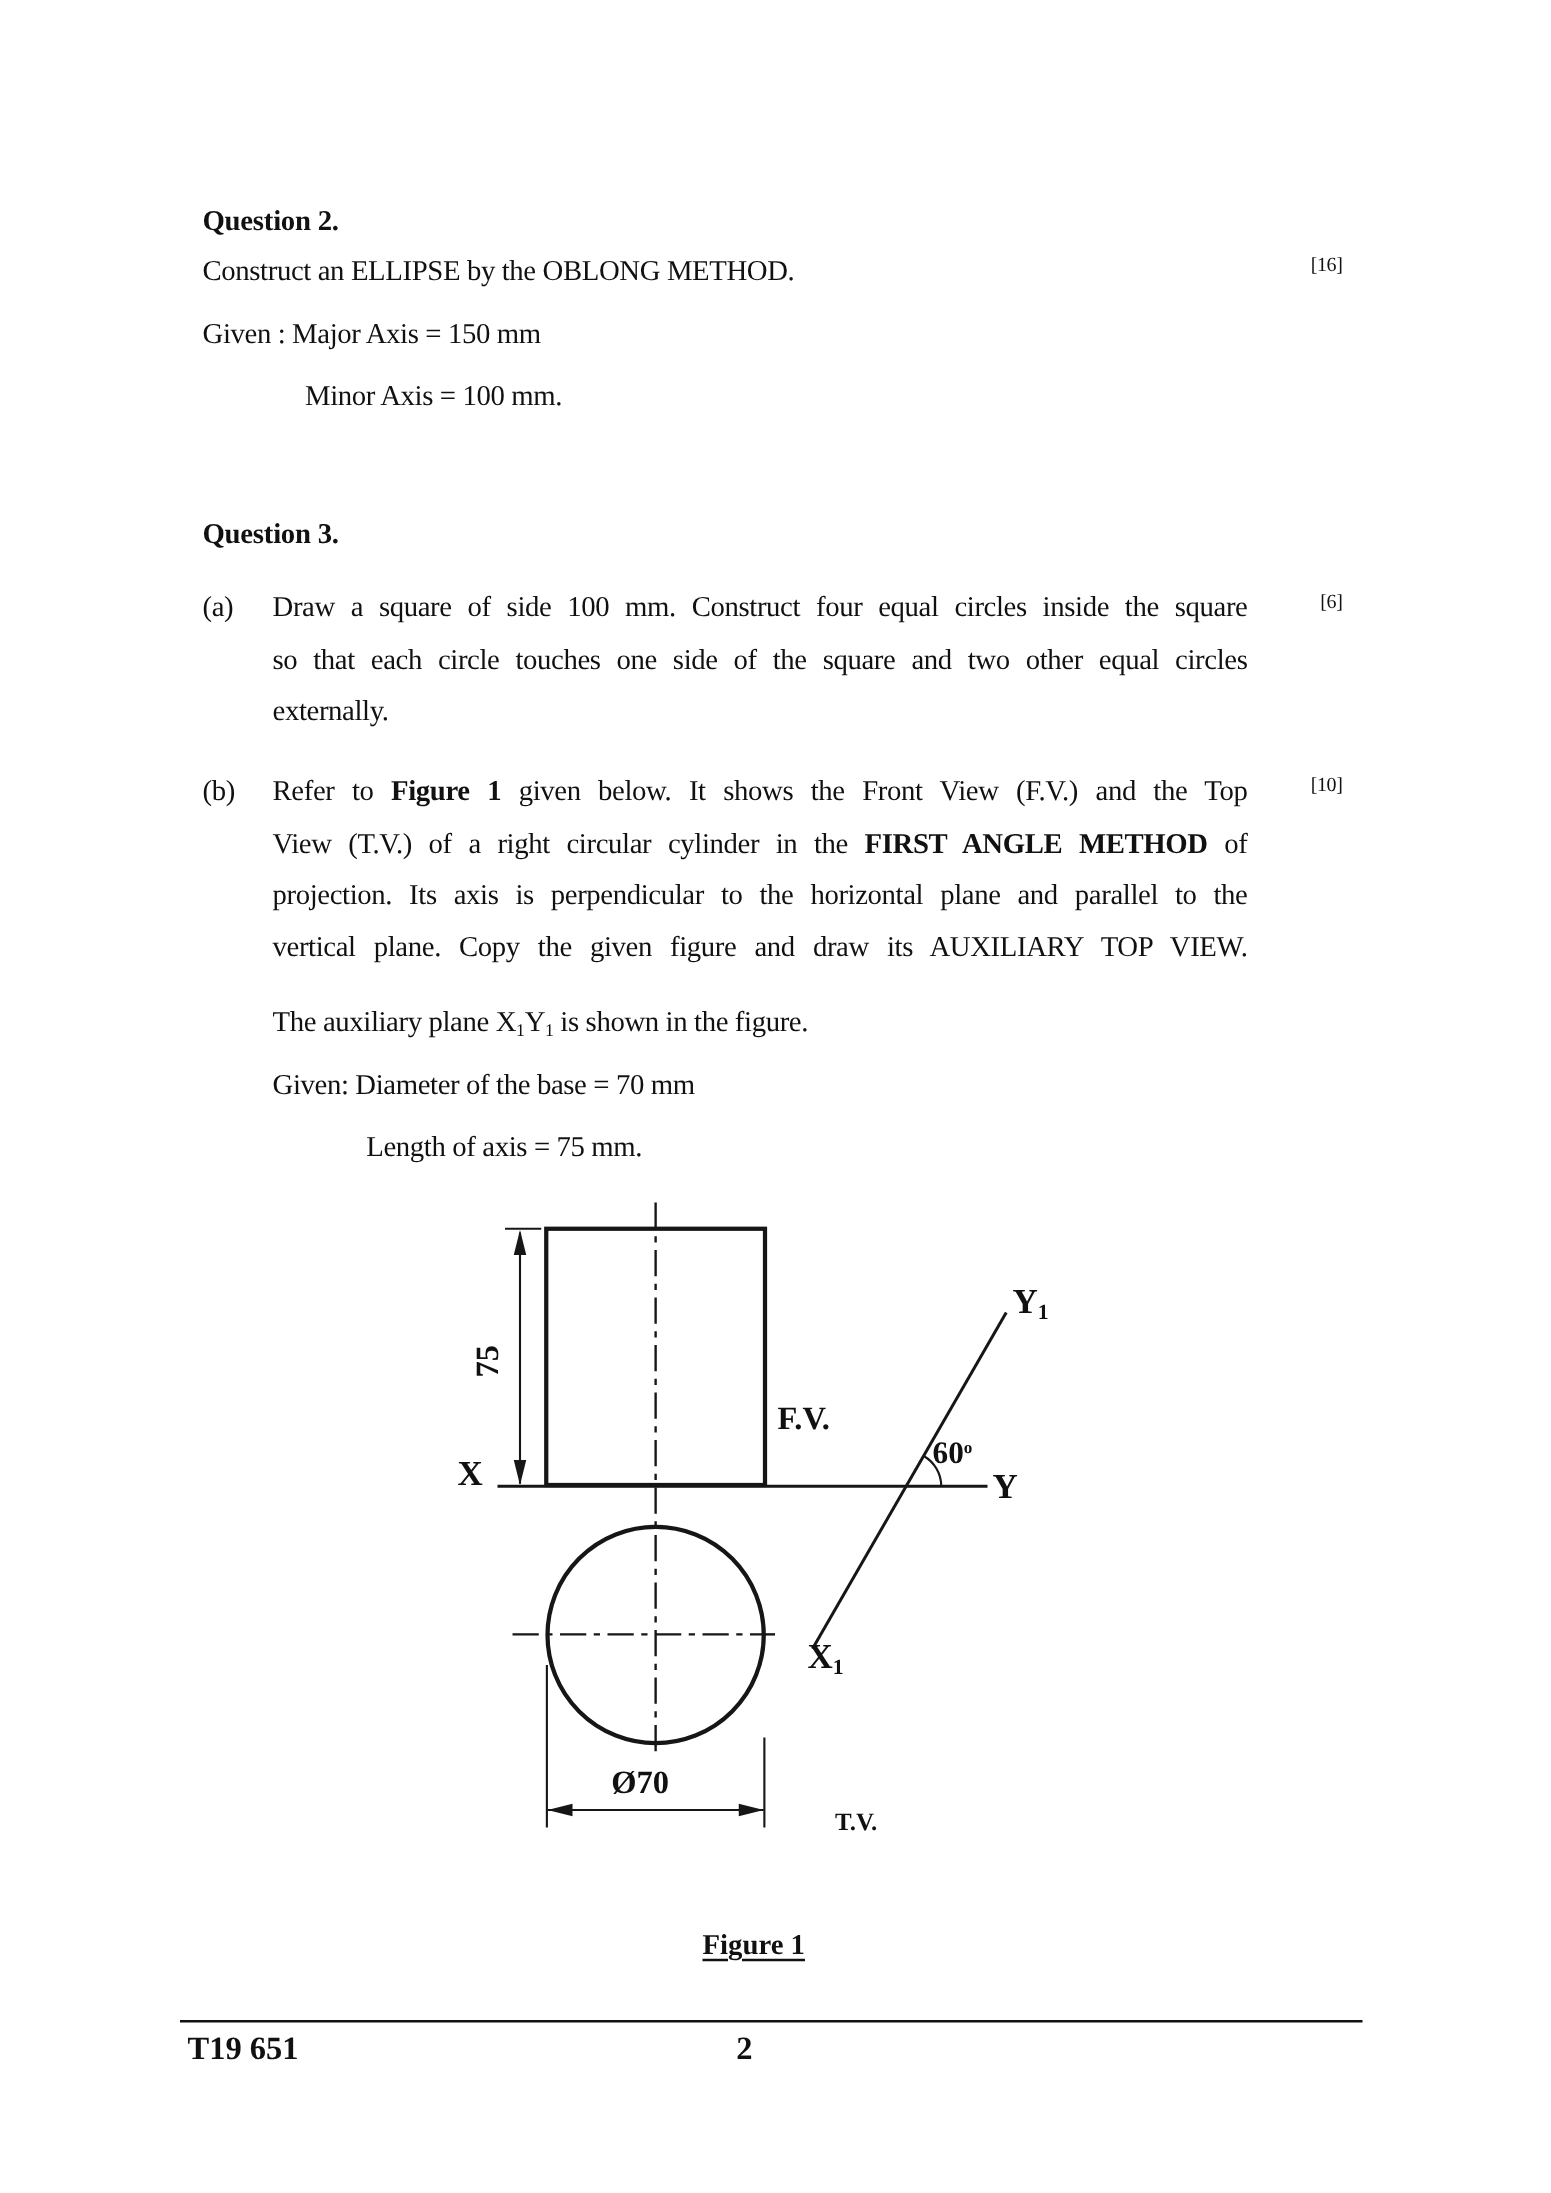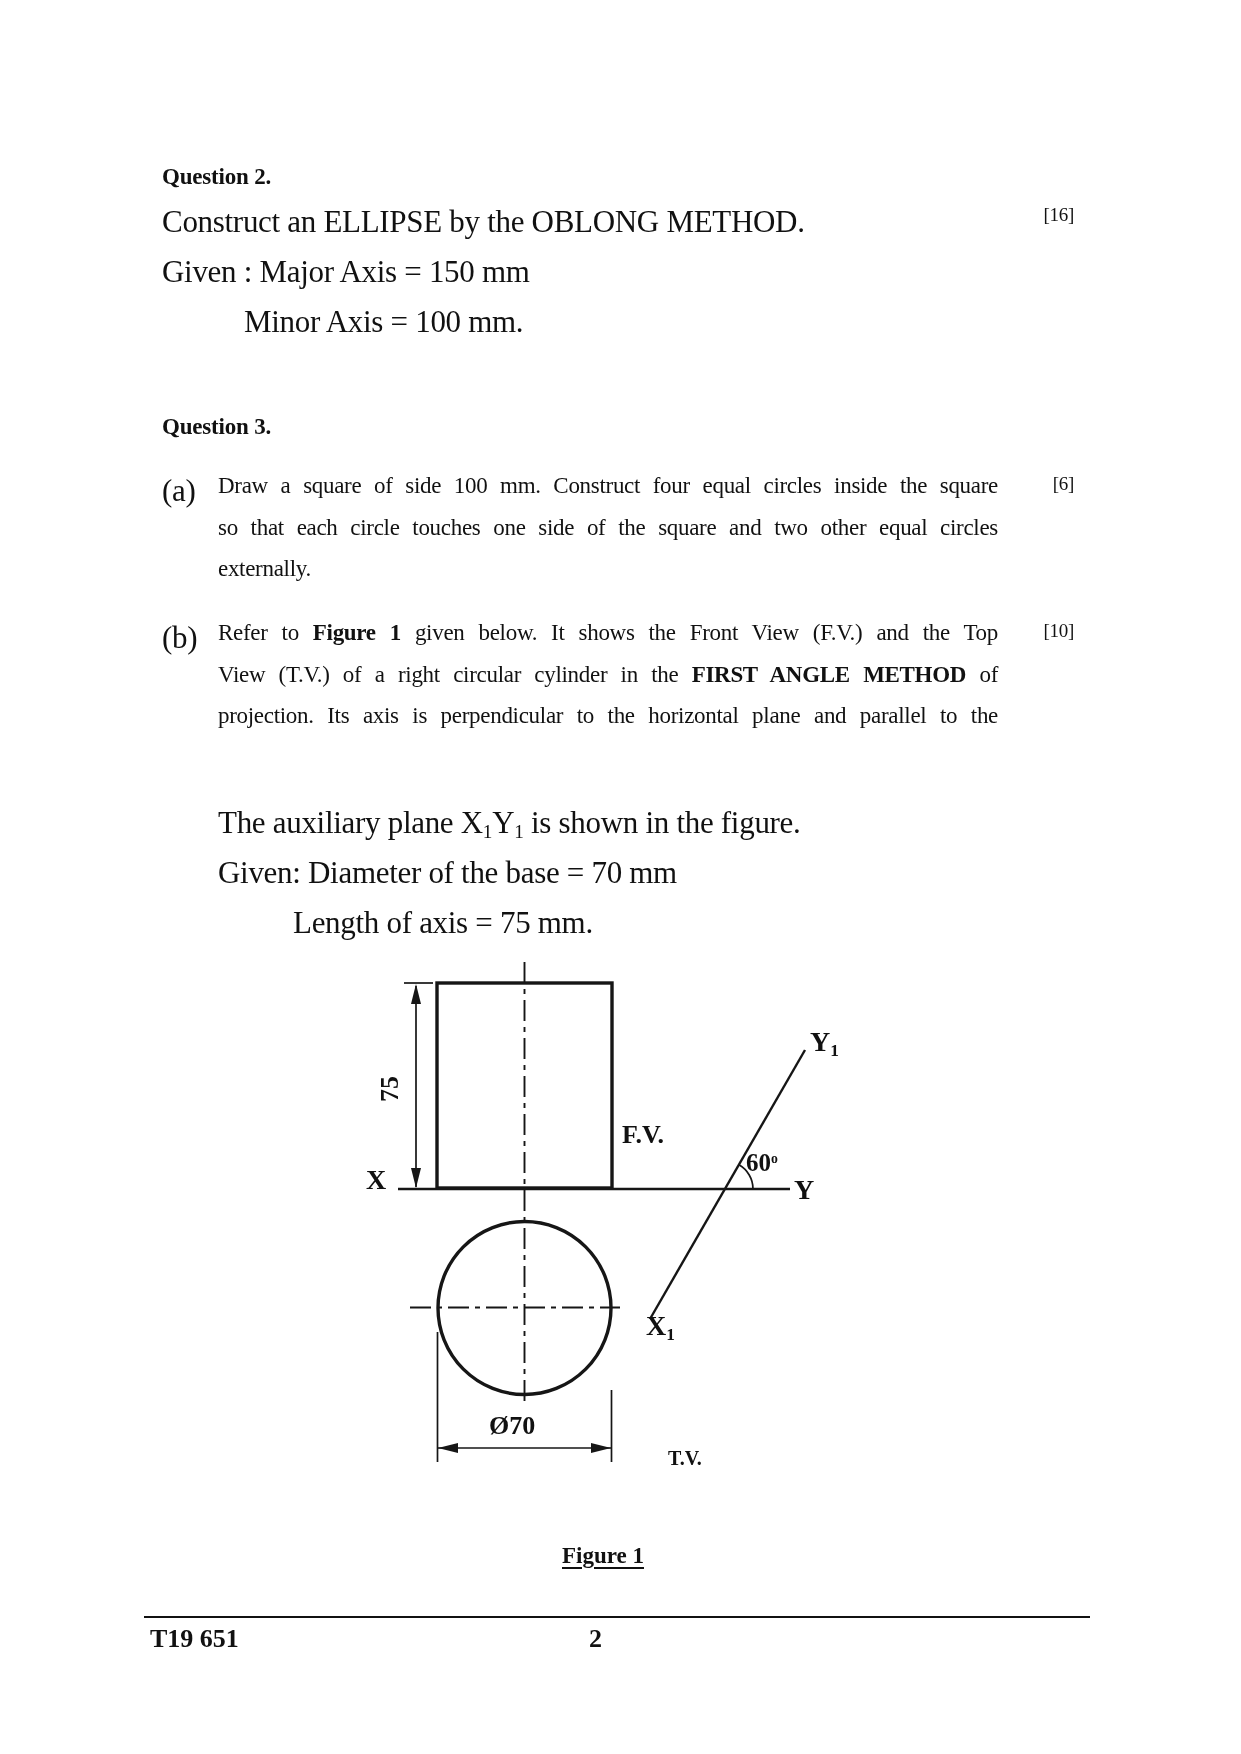--- a/index.html
+++ b/index.html
@@ -6,22 +6,22 @@
   #page{
     position:relative;
     width:1241px;height:1754px;
     background:#ffffff;
     font-family:"Liberation Serif","DejaVu Serif",serif;
     color:#111111;
     overflow:hidden;
   }
   .abs{position:absolute;}
   .h{font-weight:bold;font-size:23px;letter-spacing:-0.2px;margin-top:16px;}
-  .t{font-size:31px;letter-spacing:-0.3px;white-space:nowrap;}
-  .marks{font-size:19px;width:60px;text-align:right;letter-spacing:-0.3px;}
+  .t{font-size:23px;letter-spacing:-0.3px;white-space:nowrap;}
+  .marks{font-size:16px;width:60px;text-align:right;letter-spacing:-0.3px;}
   .col{width:780px;}
   .line{height:41.5px;font-size:23px;letter-spacing:-0.3px;}
   .jl{text-align:justify;text-align-last:justify;}
   .nl{white-space:nowrap;}
   .sub{font-size:0.62em;vertical-align:-0.28em;}
   .sup{font-size:0.55em;vertical-align:0.55em;}
   .figlabel{font-weight:bold;color:#111;line-height:1;}
   .caption{font-weight:bold;font-size:23px;text-decoration:underline;text-underline-offset:4px;}
   .footer-rule{background:#111;height:2px;}
   .footer-text{font-weight:bold;font-size:26px;}
@@ -52,20 +52,21 @@
     <div class="line jl">so that each circle touches one side of the square and two other equal circles</div>
     <div class="line nl">externally.</div>
   </div>
   <div class="abs marks" style="left:1014px;top:473px;">[6]</div>
 
   <div class="abs t" style="left:162px;top:620px;">(b)</div>
   <div class="abs col" style="left:218px;top:620px;">
     <div class="line jl"><span>Refer to </span><b>Figure 1</b><span> given below. It shows the Front View (F.V.) and the Top</span></div>
     <div class="line jl"><span>View (T.V.) of a right circular cylinder in the </span><b>FIRST ANGLE METHOD</b><span> of</span></div>
     <div class="line jl">projection. Its axis is perpendicular to the horizontal plane and parallel to the</div>
+    <div class="line jl">vertical plane. Copy the given figure and draw its AUXILIARY TOP VIEW.</div>
   </div>
   <div class="abs marks" style="left:1014px;top:620px;">[10]</div>
 
   <div class="abs t" style="left:218px;top:805px;"><span>The auxiliary plane X</span><span class="sub">1</span><span>Y</span><span class="sub">1</span><span> is shown in the figure.</span></div>
 
   <div class="abs t" style="left:218px;top:855px;">Given: Diameter of the base = 70 mm</div>
   <div class="abs t" style="left:293px;top:905px;">Length of axis = 75 mm.</div>
 
   <svg class="abs" style="left:330px;top:950px;" width="560" height="530" viewBox="0 0 560 530">
 

